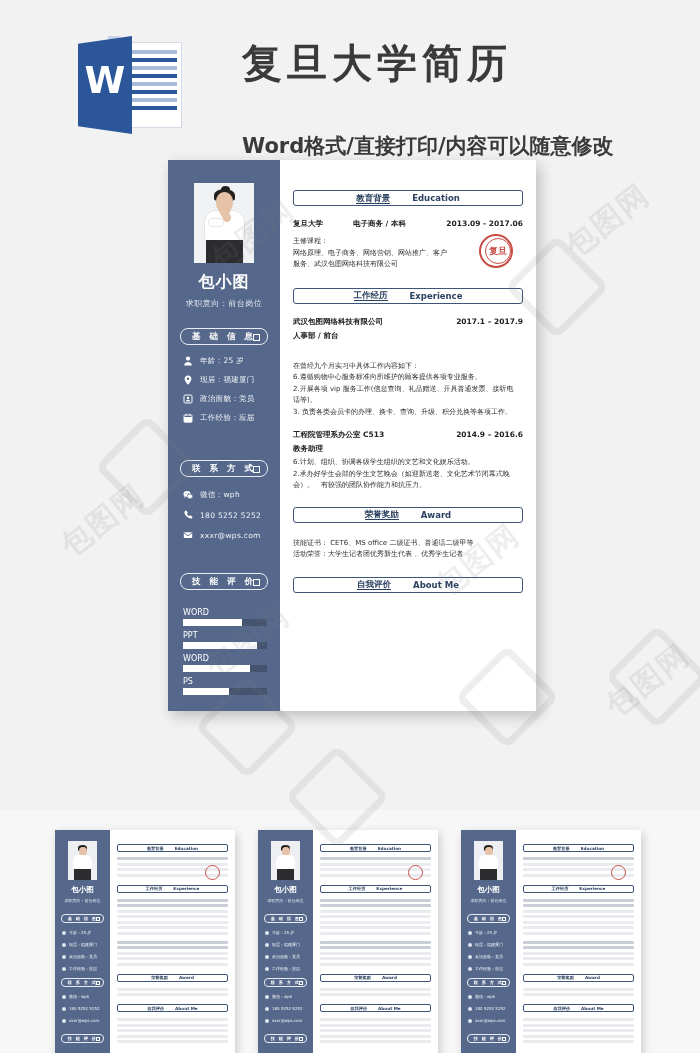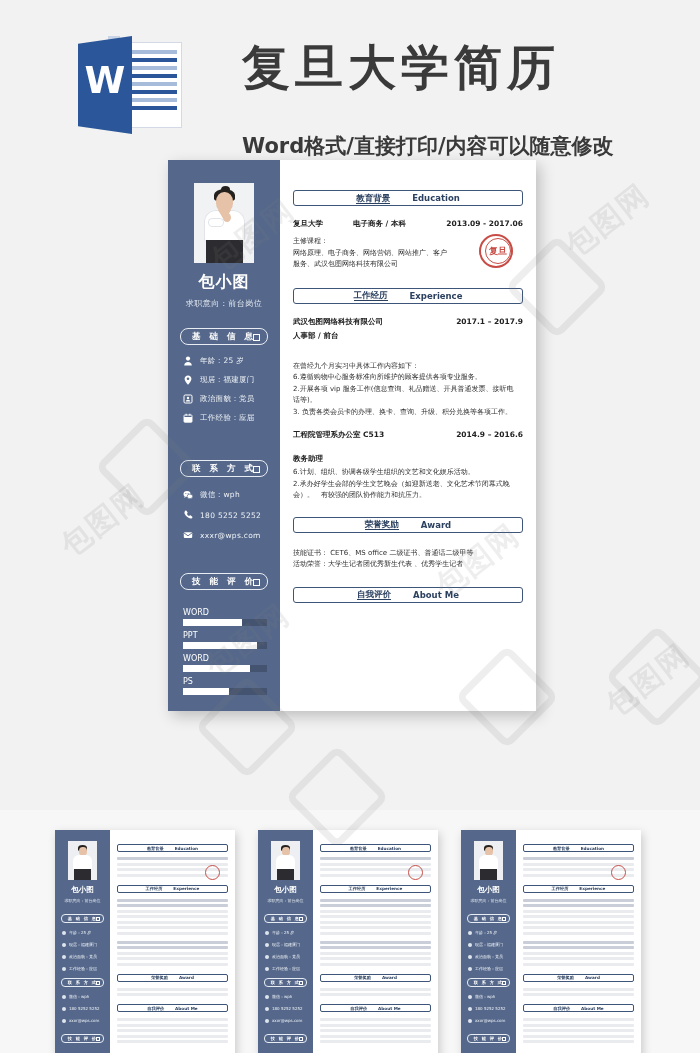--- a/index.html
+++ b/index.html
@@ -64,21 +64,21 @@
     clip-path: polygon(0 8%, 100% 0, 100% 100%, 0 92%);
   }
   .wl-w {
     position: absolute; left: 0; top: 26px; width: 54px;
     text-align: center; color: #fff;
     font-size: 37px; font-weight: 700; line-height: 1;
     font-family: "DejaVu Sans", sans-serif;
   }
   .banner-title {
     position: absolute; left: 242px; top: 36px;
-    font-size: 48px; font-weight: 700;
+    font-size: 40px; font-weight: 700;
     color: #3a3a3a; letter-spacing: 5px;
     font-family: "DejaVu Sans", sans-serif;
   }
   .banner-sub {
     position: absolute; left: 242px; top: 104px;
     font-size: 21px; font-weight: 700;
     color: #3a3a3a; letter-spacing: 0px;
     font-family: "DejaVu Sans", sans-serif;
     margin-top: 28px;
   }
@@ -448,21 +448,21 @@
         <div class="body-txt">2.开展各项 vip 服务工作(信息查询、礼品赠送、开具普通发票、接听电</div>
         <div class="body-txt">话等)。</div>
         <div class="body-txt">3. 负责各类会员卡的办理、换卡、查询、升级、积分兑换等各项工作。</div>
       </div>
 
       <div style="margin-top:12px">
         <div class="row-top">
           <span style="flex:1">工程院管理系办公室 C513</span>
           <span class="dt">2014.9 – 2016.6</span>
         </div>
-        <div class="jt" style="margin-top:14px">教务助理</div>
+        <div class="jt" style="margin-top:4px">教务助理</div>
         <div class="body-txt" style="margin-top:3px">6.计划、组织、协调各级学生组织的文艺和文化娱乐活动。</div>
         <div class="body-txt">2.承办好学生会部的学生文艺晚会（如迎新送老、文化艺术节闭幕式晚</div>
         <div class="body-txt">会）。　有较强的团队协作能力和抗压力。</div>
       </div>
 
       <div class="sec-head" style="margin-top:15px">
         <span class="sec-cn">荣誉奖励</span>
         <span class="sec-en">Award</span>
       </div>
       <div style="margin-top:15px">

